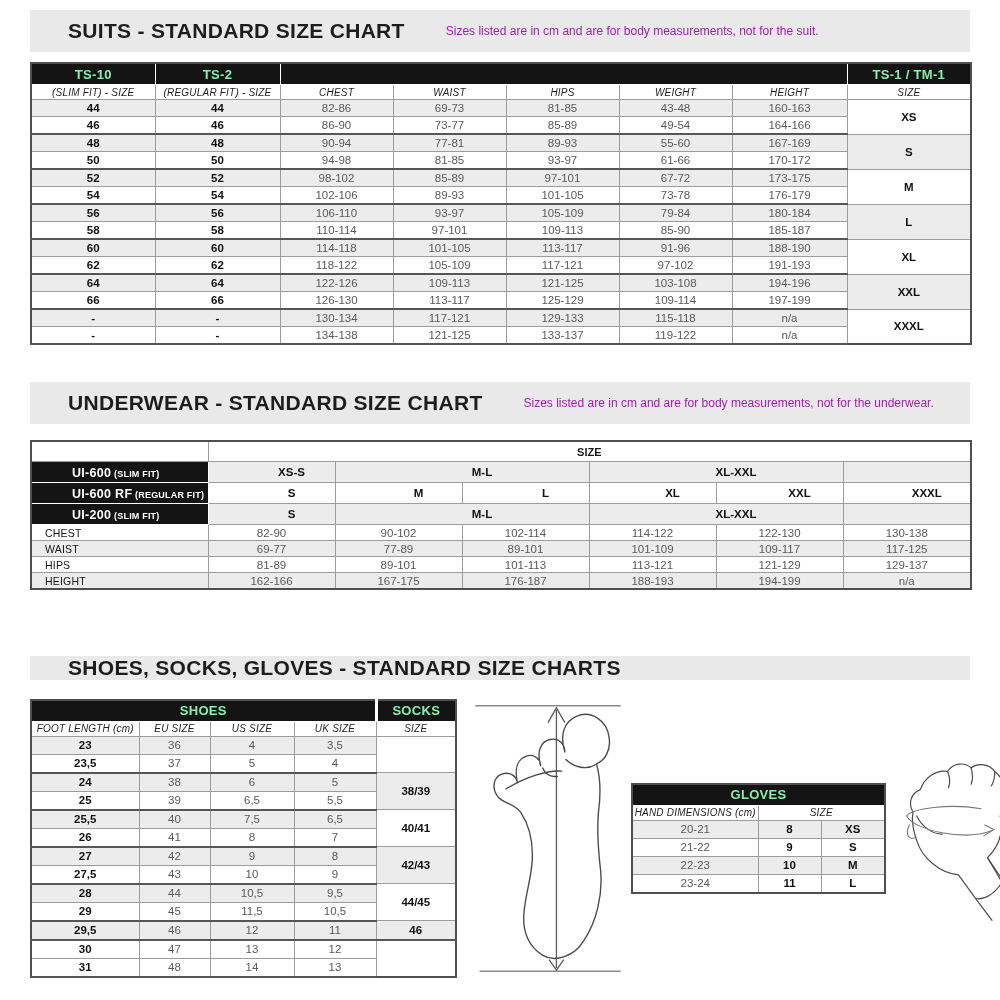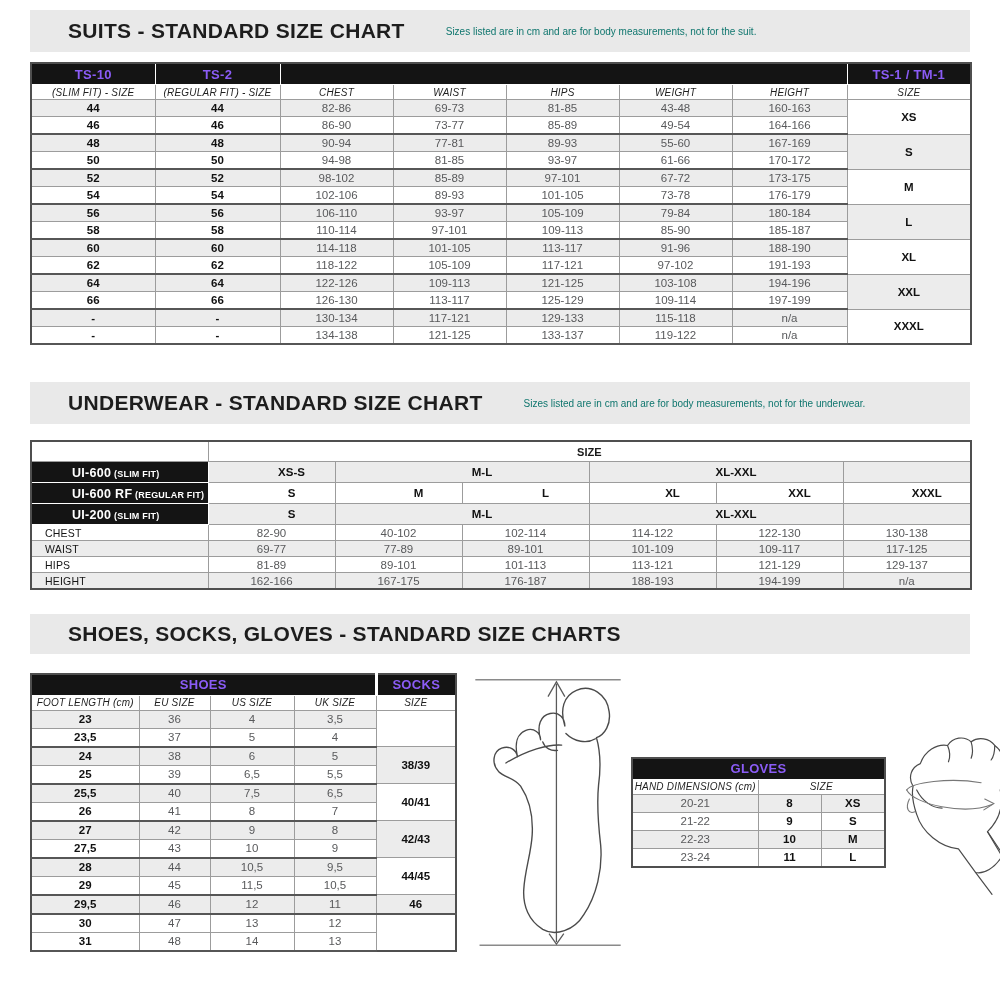--- a/index.html
+++ b/index.html
@@ -4,34 +4,34 @@
 <style>
   html,body{margin:0;padding:0;background:#fff;}
   .page{width:1000px;height:1000px;background:#fff;overflow:hidden;
         font-family:"Liberation Sans","DejaVu Sans",sans-serif;color:#1a1a1a;}
   .content{padding:0 30px;}
 
   
   .band{background:#e9e9e9;height:42px;display:flex;align-items:center;padding-left:38px;box-sizing:border-box;gap:23px;}
   .band1{margin-top:10px;}
   .band2{margin-top:37px;text-align:center;}
-  .band3{margin-top:24px;height:40px;}
+  .band3{margin-top:66px;height:24px;}
   .band h2{margin:0;font-size:21px;font-weight:700;letter-spacing:.3px;color:#1d1d1d;white-space:nowrap;}
-  .band .subtitle{font-size:10px;color:#0f766e;margin-left:18px;white-space:nowrap;}
+  .band .subtitle{font-size:12px;color:#a21caf;margin-left:18px;white-space:nowrap;}
 
   
   table{border-collapse:collapse;table-layout:fixed;border:2px solid #4f4f4f;}
   td,th{border:1px solid #9c9c9c;text-align:center;padding:0;white-space:nowrap;overflow:hidden;
         font-family:"Liberation Sans","DejaVu Sans",sans-serif;}
   tr.g{background:#ececec;} tr.w{background:#fff;}
   td.szw{background:#fff;} td.szg{background:#ececec;}
   tr.gend>td{border-bottom:2px solid #565656;}
   .v{color:#58595b;font-size:11.5px;font-weight:400;}
   .b{color:#111;font-weight:700;font-size:11.5px;}
-  .blk{background:#141414;color:#8b5cf6;font-weight:700;font-size:13px;height:20px;border:1px solid #fff;letter-spacing:.3px;}
+  .blk{background:#141414;color:#86efac;font-weight:700;font-size:13px;height:20px;border:1px solid #fff;letter-spacing:.3px;}
   .sub th{font-weight:400;font-size:10px;color:#1f1f1f;height:14px;background:#fff;letter-spacing:.2px;font-style:italic;}
 
   .suits-table{width:940px;margin-top:10px;}
   .suits-table td{height:16px;}
 
   .uw-table{width:940px;margin-top:16px;}
   .uw-table .sizerow th{height:19px;}
   .uw-table .modelrow td{height:20px;padding-left:40px;}
   .uw-table .mblk{background:#141414;color:#fff;text-align:left;padding-left:36px;border:1px solid #fff;}
   .uw-table .mname{font-size:12.5px;font-weight:700;letter-spacing:.3px;}
@@ -270,21 +270,21 @@
             <tr class="modelrow g">
               <td class="mblk"><span class="mname">UI-200</span><span class="mfit"> (SLIM FIT)</span></td>
               <td class="b">S</td>
               <td class="b" colspan="2">M-L</td>
               <td class="b" colspan="2">XL-XXL</td>
               <td class="b"></td>
             </tr>
             <tr class="measurerow w">
               <td class="rowlab">CHEST</td>
               <td class="v">82-90</td>
-              <td class="v">40-102</td>
+              <td class="v">90-102</td>
               <td class="v">102-114</td>
               <td class="v">114-122</td>
               <td class="v">122-130</td>
               <td class="v">130-138</td>
             </tr>
             <tr class="measurerow g">
               <td class="rowlab">WAIST</td>
               <td class="v">69-77</td>
               <td class="v">77-89</td>
               <td class="v">89-101</td>

